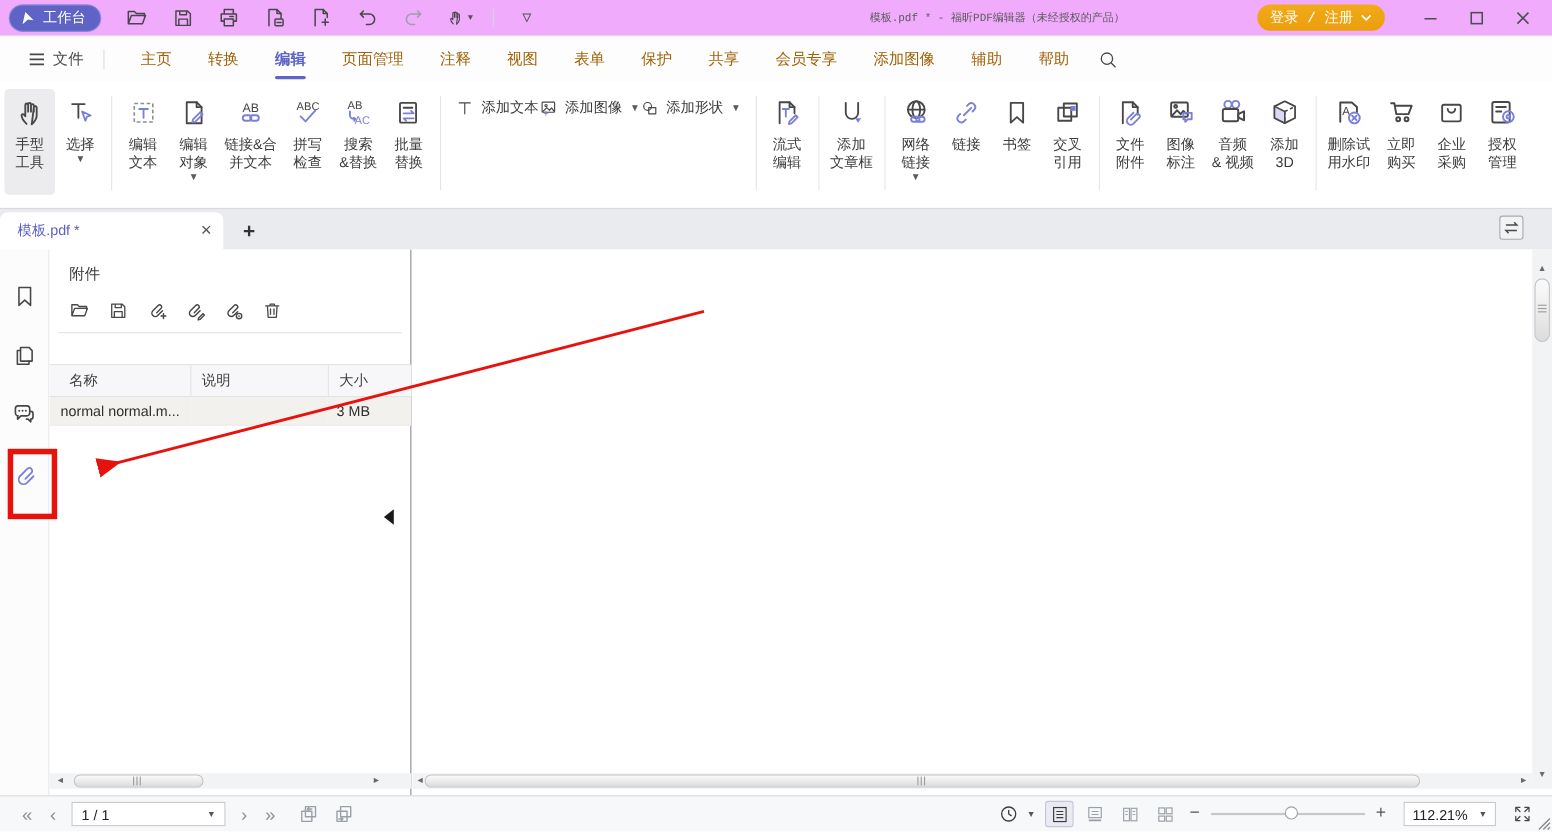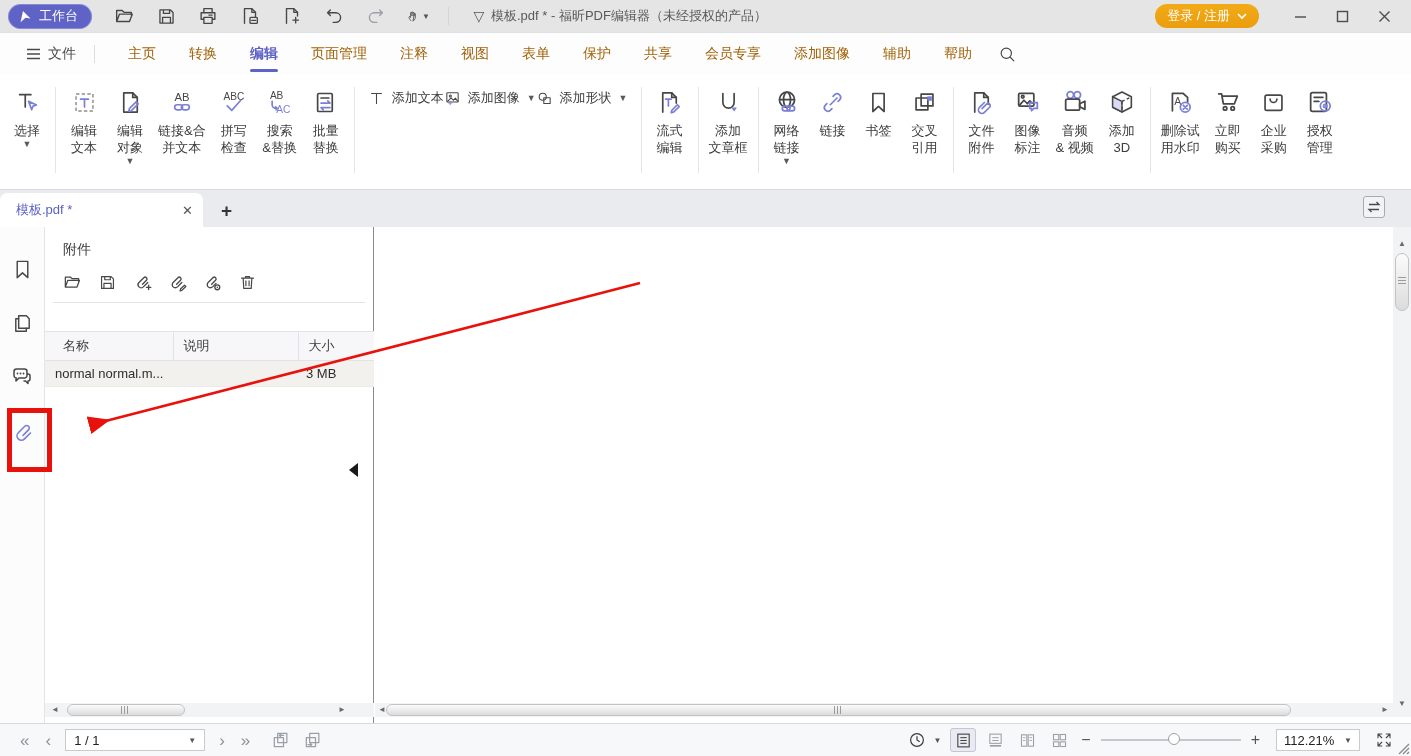--- a/index.html
+++ b/index.html
@@ -7,29 +7,29 @@
     font-family:"Liberation Sans","DejaVu Sans",sans-serif; font-size:13px; color:#3c3c3c;
     background:#fff; position:relative; }
   .abs { position:absolute; }
   svg { display:block; }
   .sk { fill:none; stroke:#474747; stroke-width:1.5; stroke-linecap:round; stroke-linejoin:round; }
   .skp{ fill:none; stroke:#7b80d6; stroke-width:1.5; stroke-linecap:round; stroke-linejoin:round; }
   .flp{ fill:#7b80d6; stroke:none; }
   .skg{ fill:none; stroke:#9aa0a6; stroke-width:1.5; stroke-linecap:round; stroke-linejoin:round; }
 
   
-  #titlebar { left:0; top:0; width:1411px; height:33px; background:#e5e5e5;
-    border-bottom:1px solid #e0e1e4; display:flex; align-items:center; }
+  #titlebar { left:0; top:0; width:1411px; height:33px; background:#f0abfc;
+    border-bottom:1px solid #e0e1e4; display:flex; align-items:center;font-family:Liberation Mono, monospace; }
   #workbench-btn { margin-left:8px; height:25px; padding:0 14px 0 10px; background:#5f63c5;
     border-radius:13px; color:#fff; display:flex; align-items:center; gap:6px; font-size:13px;
     box-shadow:inset 0 0 0 1px rgba(255,255,255,.25); }
   .qa { display:flex; align-items:center; margin-left:20px; gap:18px; }
   .qa-btn { width:24px; height:24px; display:flex; align-items:center; justify-content:center; }
   .qa-sep { width:1px; height:18px; background:#d4d5d9; }
-  #win-title { flex:1; text-align:left; color:#5a5a5a; font-size:13px; margin-right:120px; }
+  #win-title { flex:1; text-align:right; color:#5a5a5a; font-size:10px; margin-right:120px; }
   #login-btn { height:24px; padding:0 12px; background:linear-gradient(#f2ab17,#eb9d0e); color:#fff;
     border-radius:12px; display:flex; align-items:center; gap:7px; font-size:13px; margin-right:26px; }
   .winctl { width:30px; height:24px; display:flex; align-items:center; justify-content:center;
     color:#4d4d4d; margin-right:12px; }
 
   
   #menubar { left:0; top:33px; width:1411px; height:42px; background:#fdfdfe;
     display:flex; align-items:center; }
   #file-menu { display:flex; align-items:center; gap:7px; margin-left:26px; padding-right:18px;
     border-right:1px solid #dcdde0; height:18px; color:#4a4a4a; font-size:14px; }
@@ -234,20 +234,29 @@
   <div class="menu-item">帮助</div>
   <span id="menu-search">
     <svg width="19" height="19" viewBox="0 0 24 24">
         <circle class="sk" cx="10.5" cy="10.5" r="6.5"></circle>
         <path class="sk" d="M15.5 15.5 20 20"></path>
       </svg>
     </span>
 </div>
 
 <div id="ribbon" class="abs">
+  <div class="rbtn active">
+    <span class="ricon">
+      <svg width="27" height="27" viewBox="0 0 24 24">
+          <path class="sk" d="M9 21c-2.2-2.1-4-4.9-4-6.9 0-1 1.3-1.4 2.1-.4l.9 1.1V5.7a1.15 1.15 0 0 1 2.3 0v5.4m0-5.9a1.15 1.15 0 0 1 2.3 0v5.9m0-4.9a1.15 1.15 0 0 1 2.3 0v4.9m0-3.3a1.15 1.15 0 0 1 2.3 0v6.6c0 2.7-1.6 4.6-4 7z"></path>
+        </svg>
+      </span>
+    <span class="rlabel">手型
+工具</span>
+  </div>
   <div class="rbtn">
     <span class="ricon">
       <svg width="27" height="27" viewBox="0 0 24 24">
           <path class="sk" d="M5 5h10M10 5v11"></path>
           <path class="skp" d="M13 11l7 3.2-3.1 1-1.2 3.3z"></path>
         </svg>
       </span>
     <span class="rlabel">选择</span>
     <span class="caret">▼</span>
   </div>

